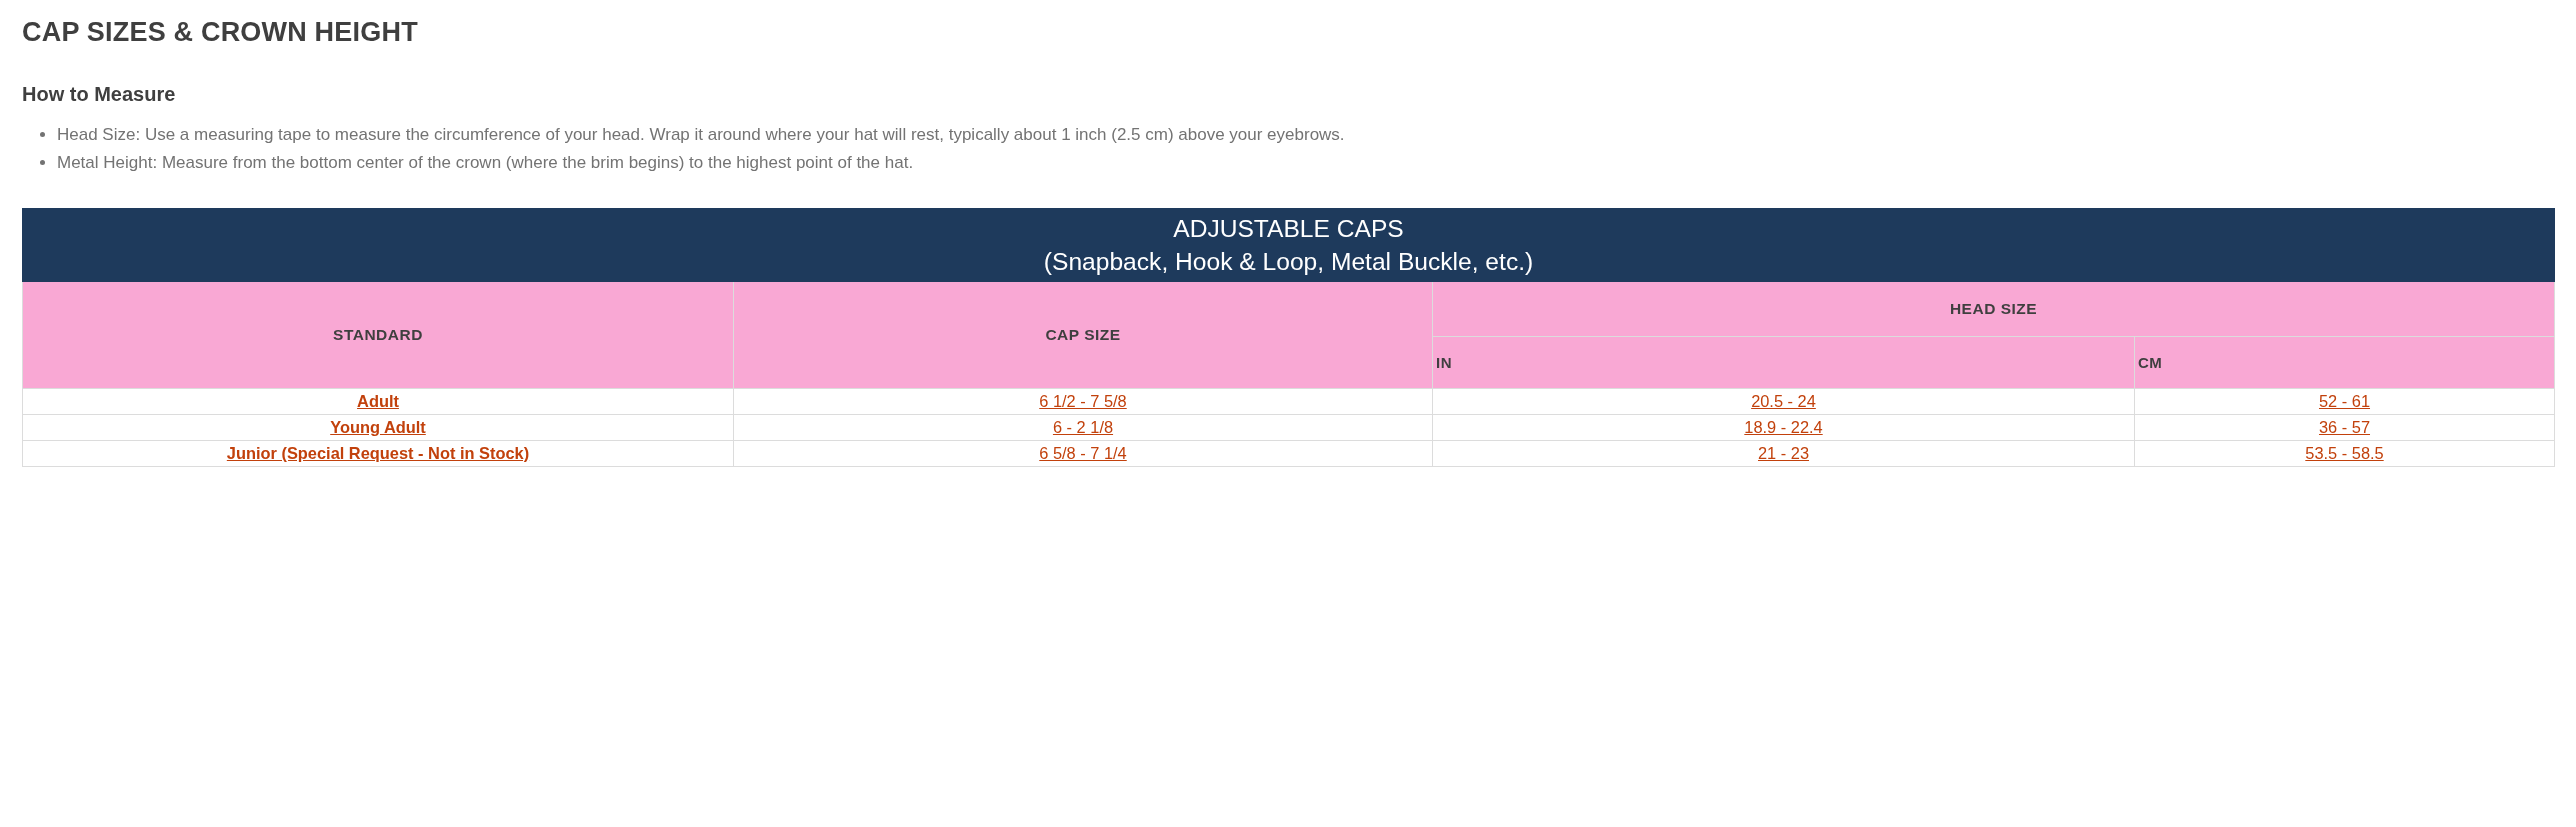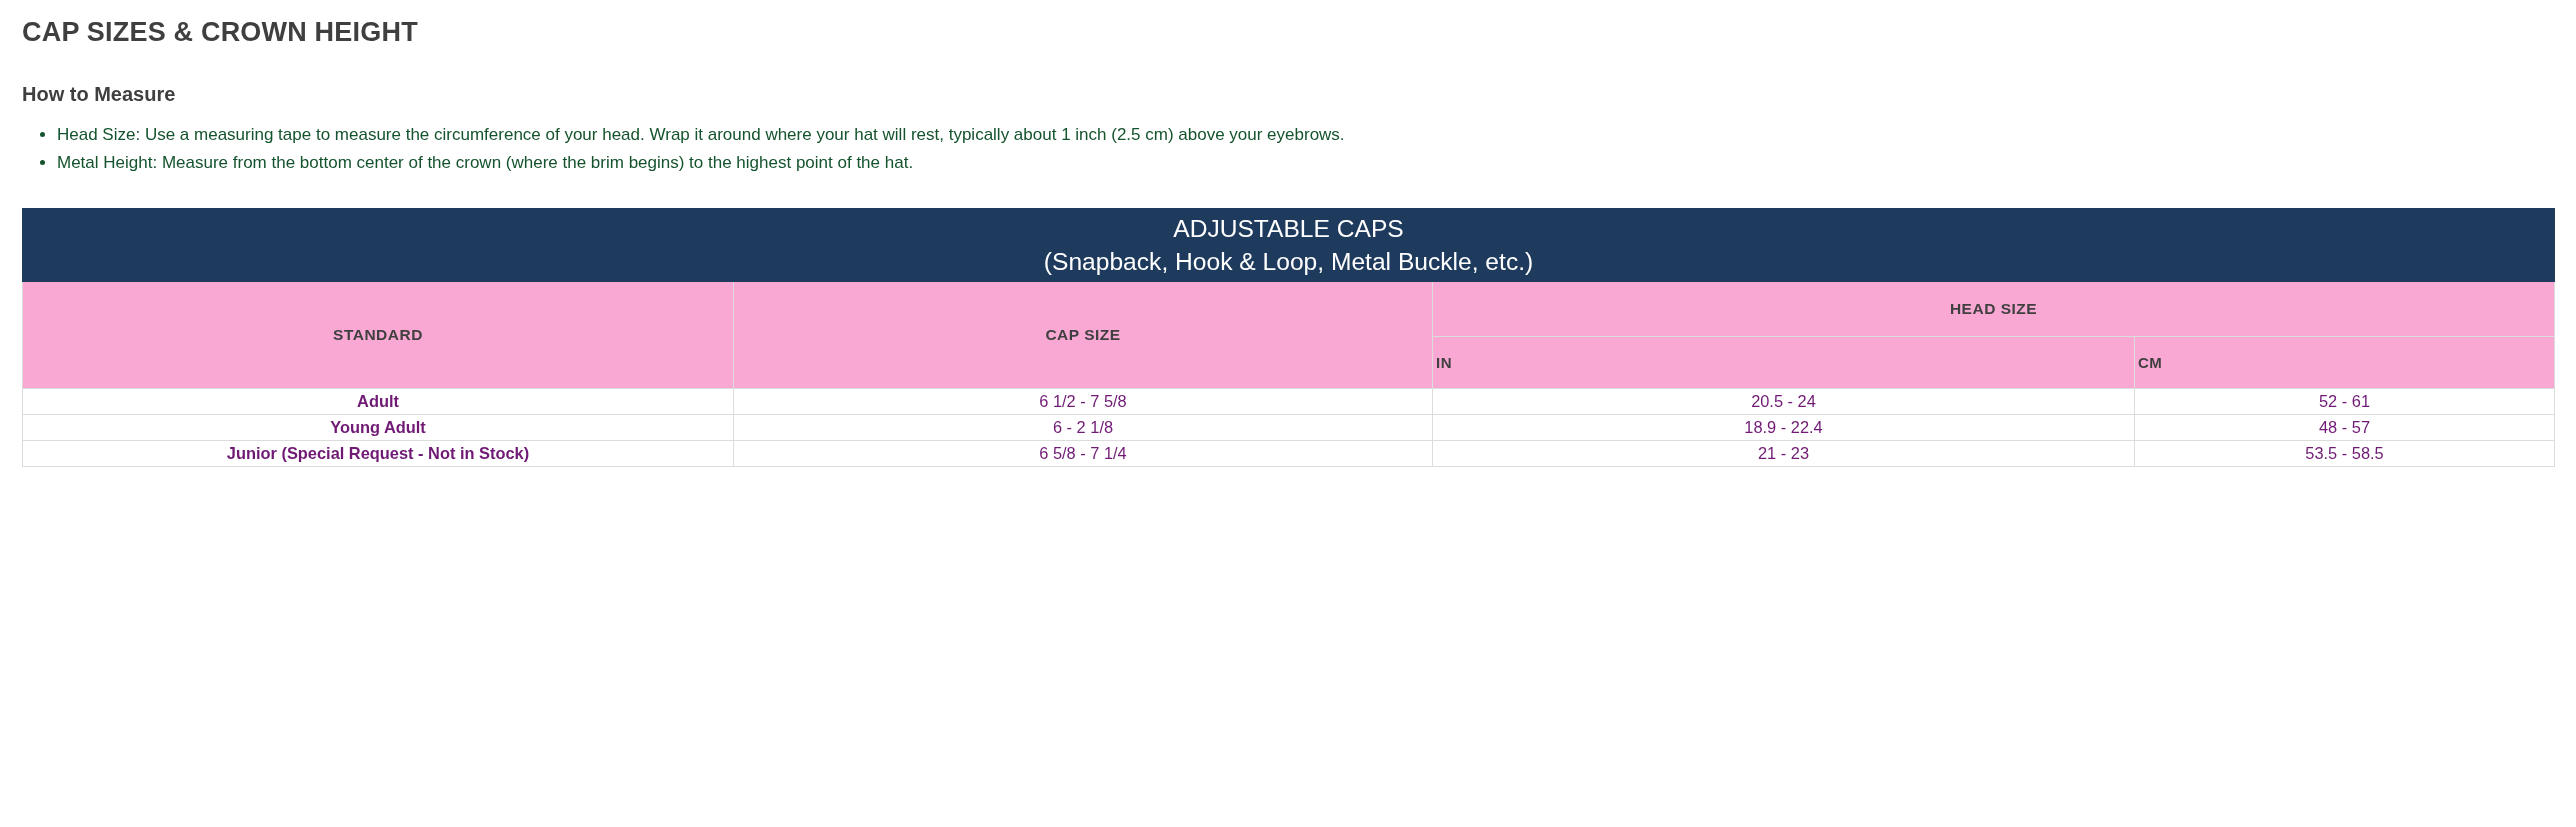--- a/index.html
+++ b/index.html
@@ -42,21 +42,21 @@
     margin: 33px 0 0 0;
   }
   ul.measure-list {
     margin: 16.4px 0 0 0;
     padding-left: 35px;
     list-style: disc;
   }
   ul.measure-list li {
     font-size: 17px;
     line-height: 1.55;
-    color: #14532d;
+    color: #737373;
     margin: 0 0 1.8px 0;
   }
   table.size-table {
     width: 2532px;
     border-collapse: collapse;
     margin-top: 31px;
     table-layout: fixed;
   }
   table.size-table td,
   table.size-table th {
@@ -98,23 +98,24 @@
     font-size: 15px;
     font-weight: bold;
     text-align: left;
     letter-spacing: 0.5px;
     padding: 16.4px 7.3px;
     color: #3f3f3f;
   }
   .cell {
     text-align: center;
     font-size: 16.4px;
-    color: #701a75;
+    color: #c2410c;
     padding: 20px 7.3px;
     background: #ffffff;
+    text-decoration: underline;
   }
   .cell-label {
     font-weight: bold;
   }
   .col-standard { width: 711px; }
   .col-capsize { width: 699px; }
   .col-in { width: 702px; }
   .col-cm { width: 420px; }
 </style>
 </head>
@@ -159,21 +160,21 @@
       <tr>
         <td class="cell cell-label">Adult</td>
         <td class="cell">6 1/2 - 7 5/8</td>
         <td class="cell">20.5 - 24</td>
         <td class="cell">52 - 61</td>
       </tr>
       <tr>
         <td class="cell cell-label">Young Adult</td>
         <td class="cell">6 - 2 1/8</td>
         <td class="cell">18.9 - 22.4</td>
-        <td class="cell">48 - 57</td>
+        <td class="cell">36 - 57</td>
       </tr>
       <tr>
         <td class="cell cell-label">Junior (Special Request - Not in Stock)</td>
         <td class="cell">6 5/8 - 7 1/4</td>
         <td class="cell">21 - 23</td>
         <td class="cell">53.5 - 58.5</td>
       </tr>
     </tbody>
   </table>
 

